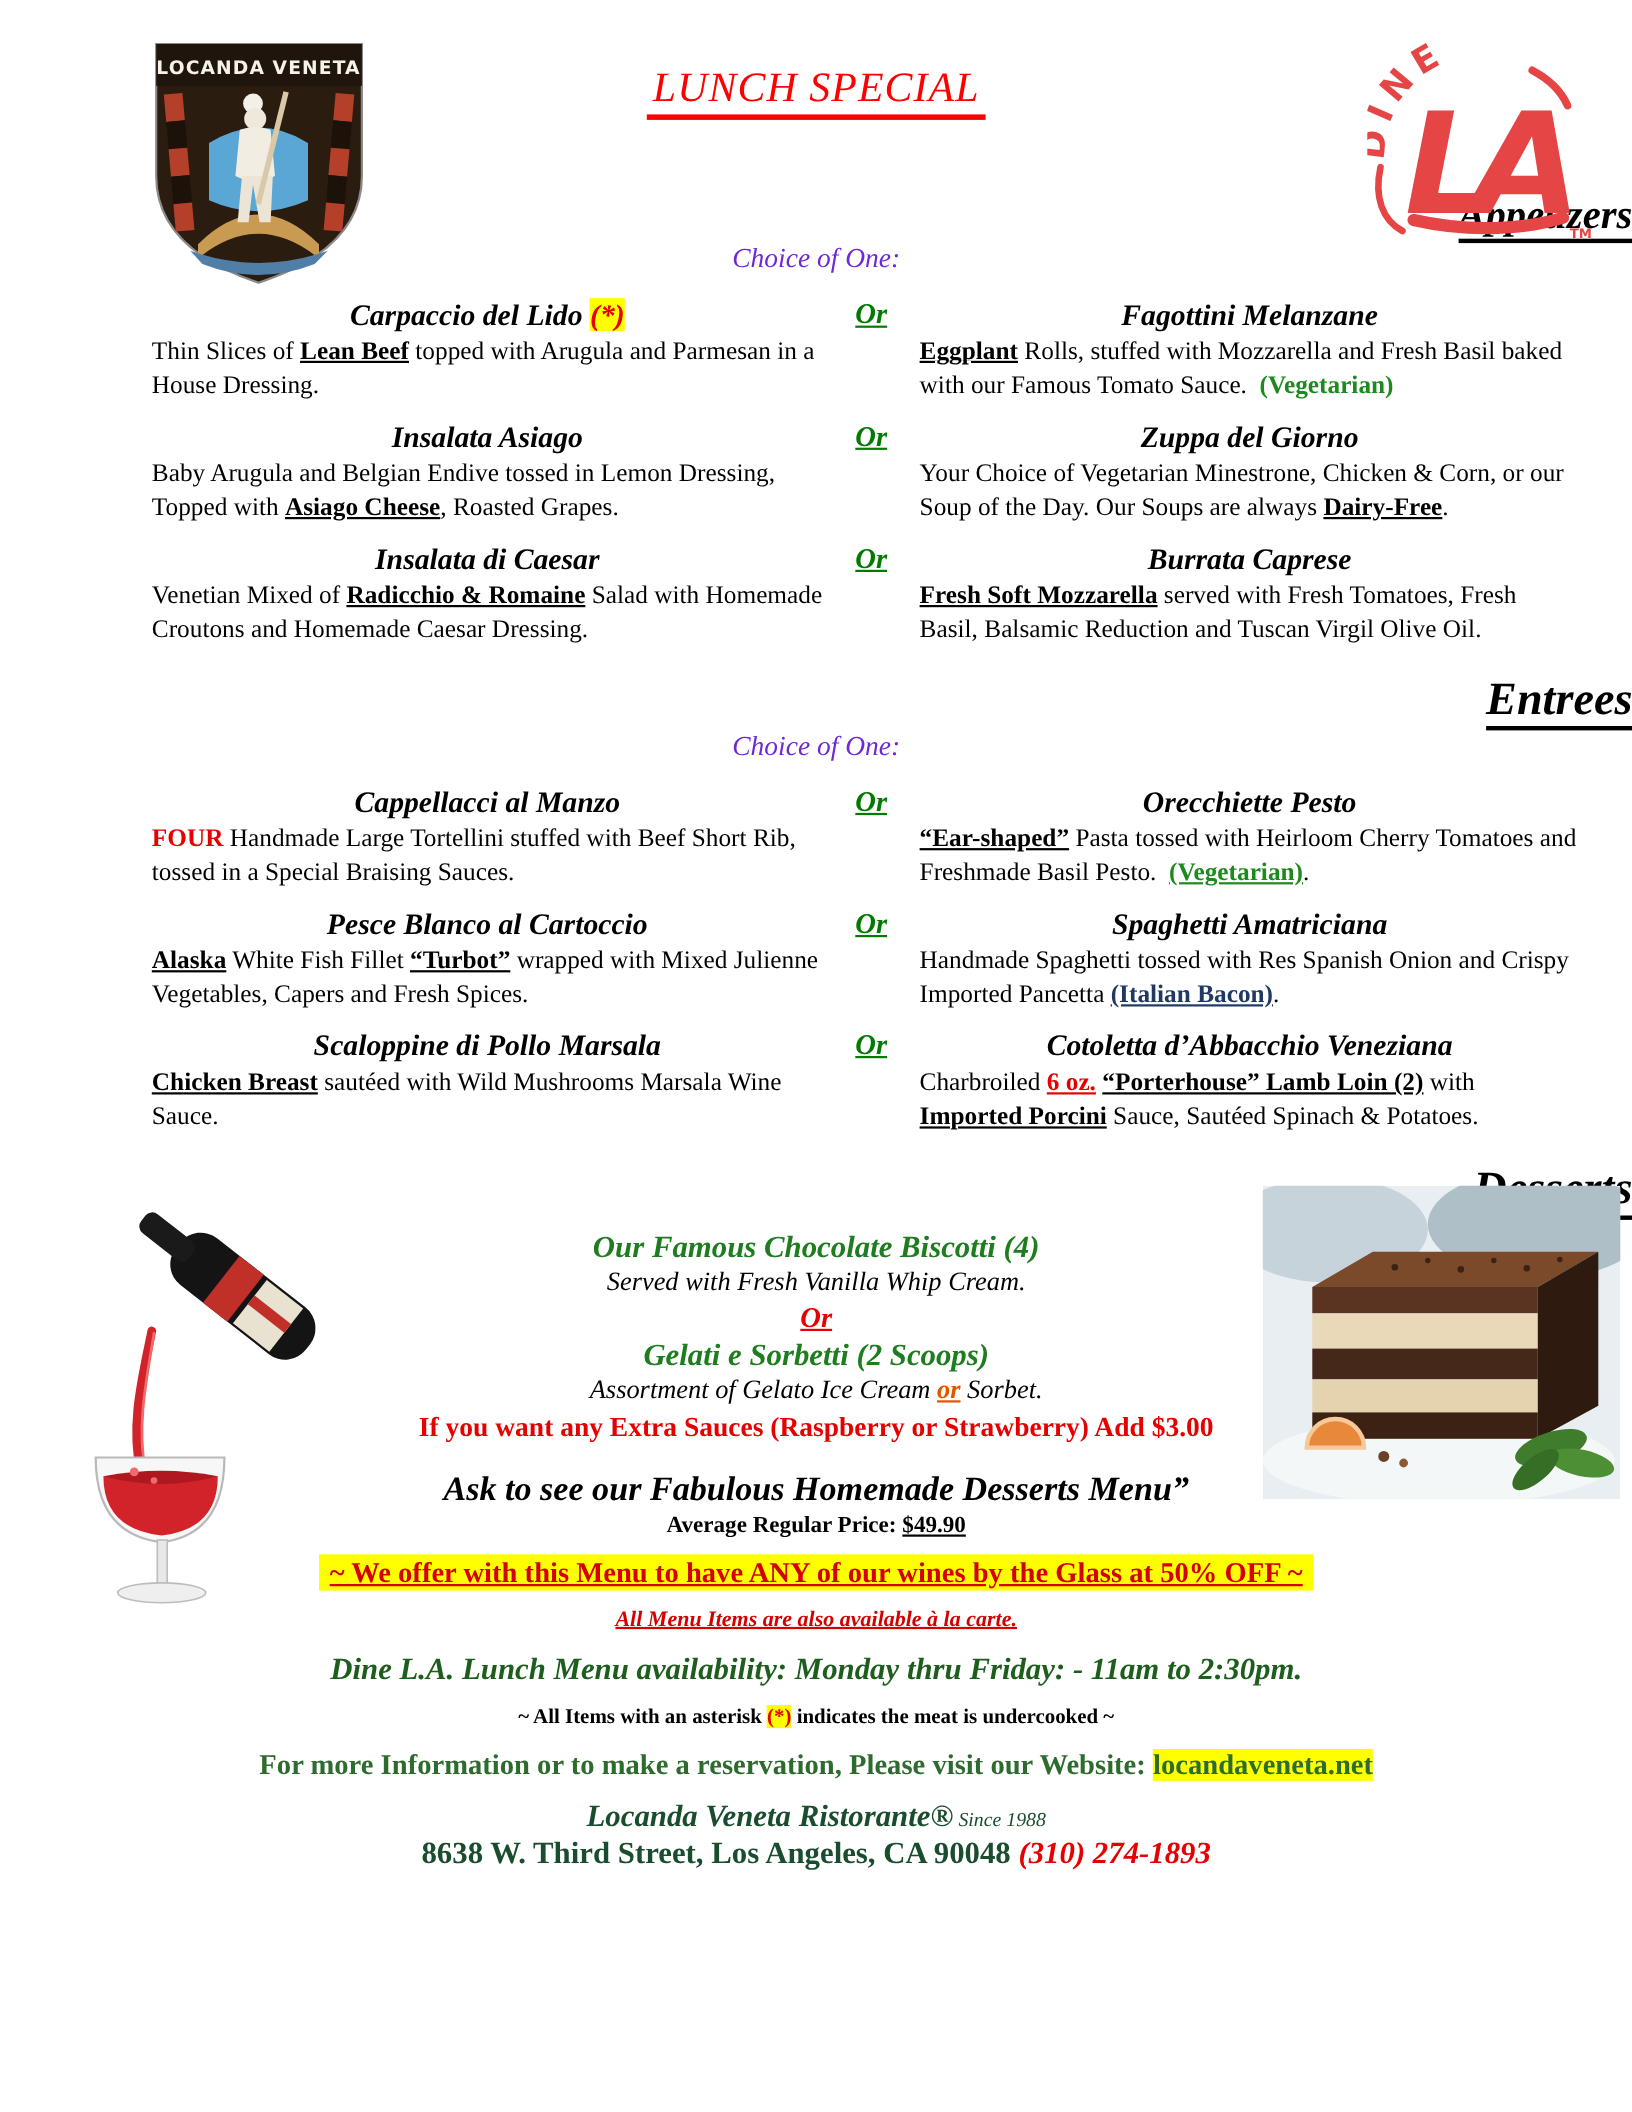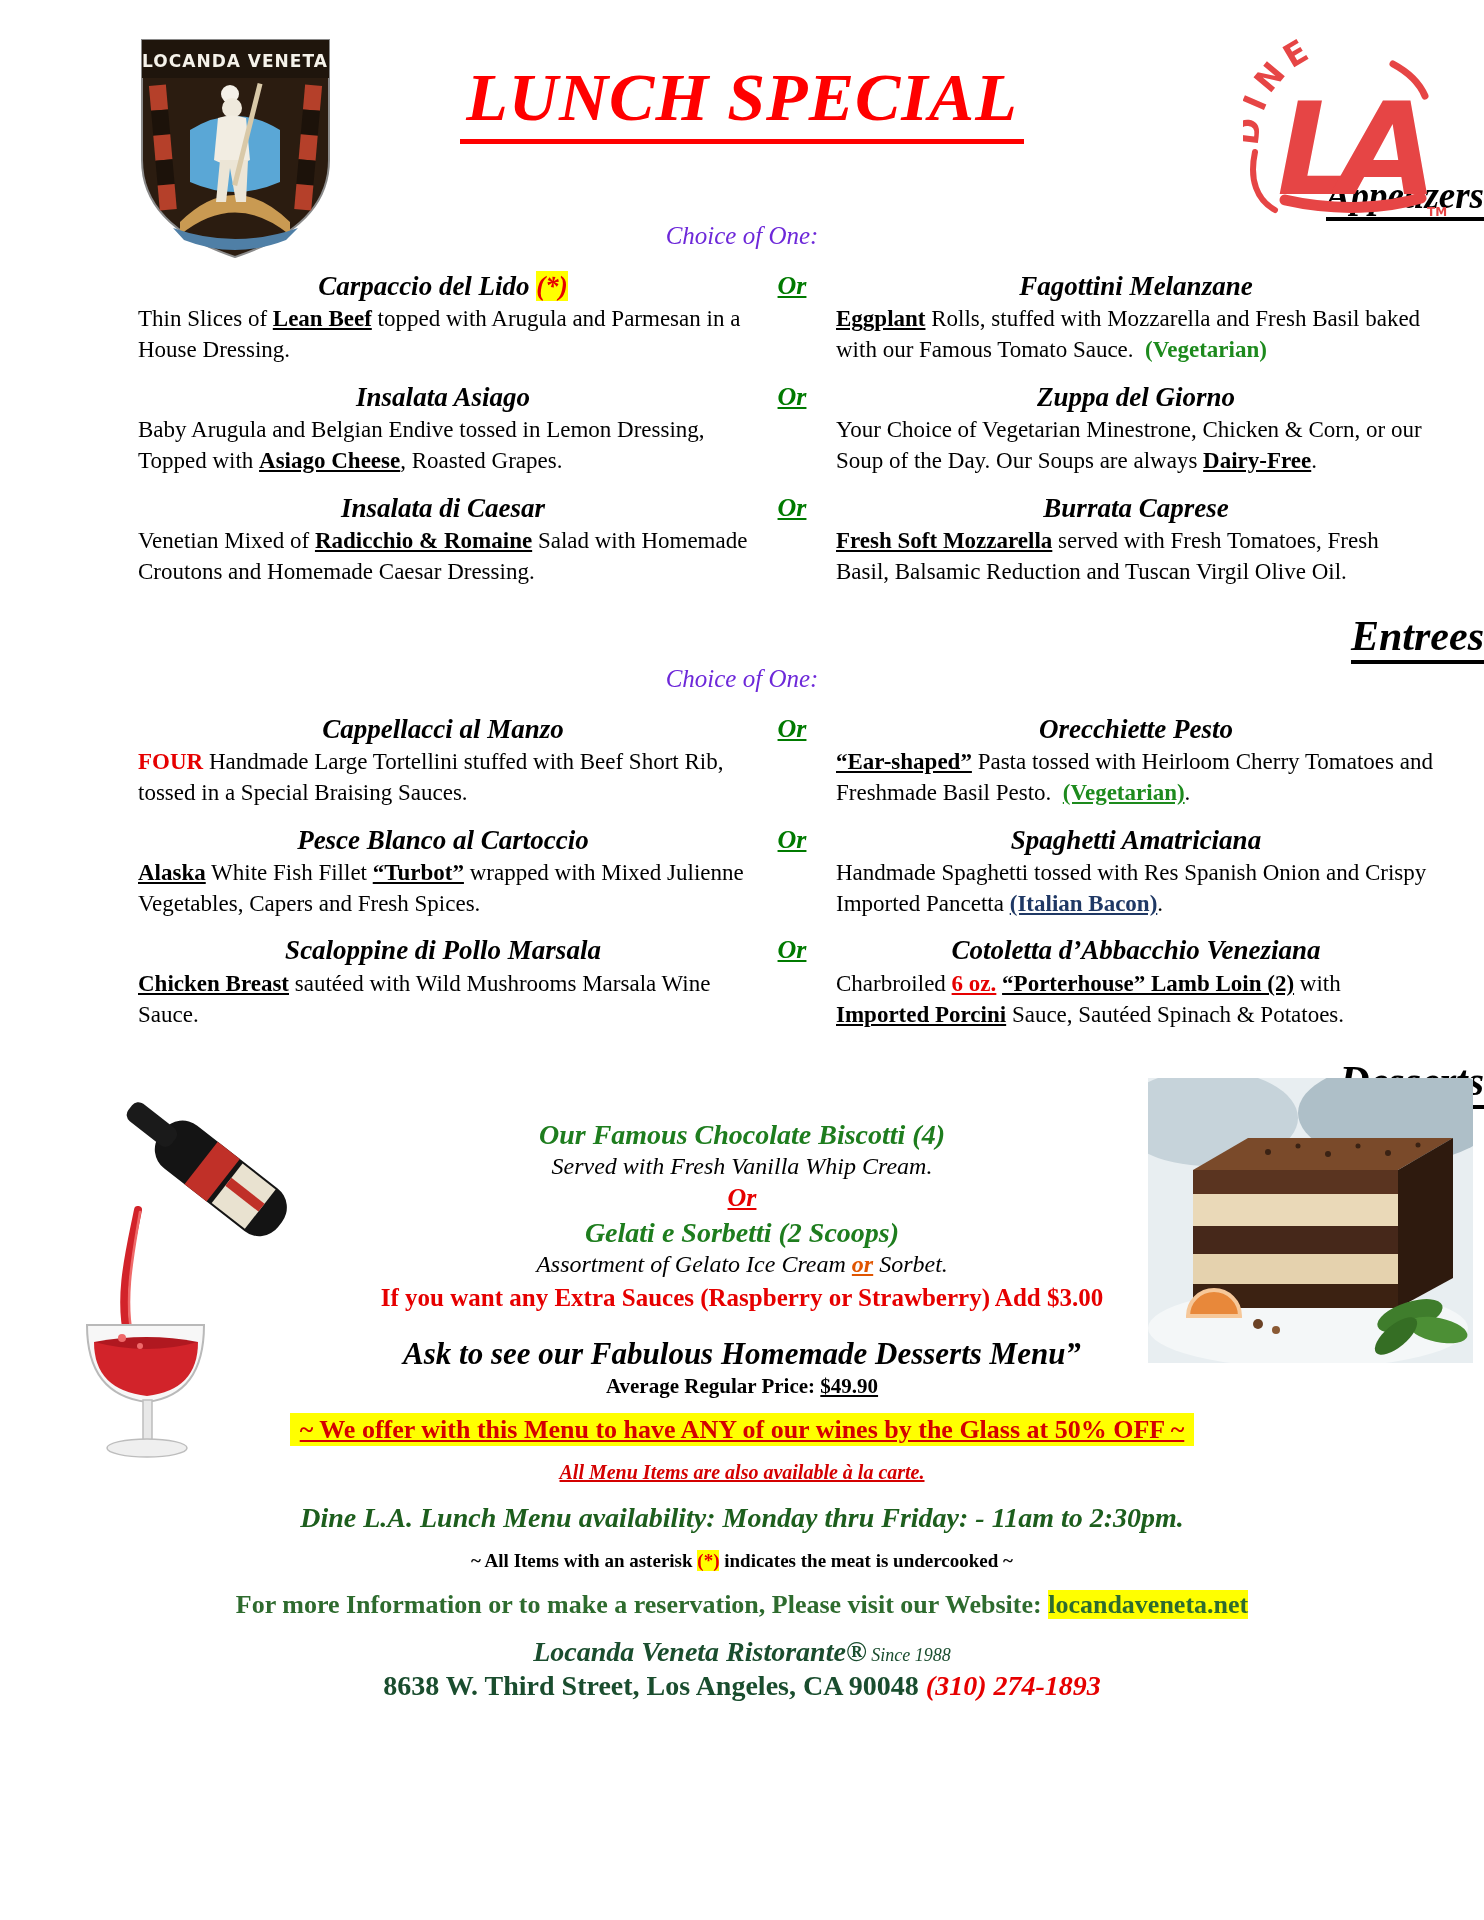--- a/index.html
+++ b/index.html
@@ -1,22 +1,22 @@
 <!DOCTYPE html>
 <html><head>
 <meta charset="utf-8">
 <style>
   html,body{margin:0;padding:0;background:#ffffff;}
   .page{position:relative;width:1484px;height:1920px;margin:0 auto;background:#fff;
         font-family:"Liberation Serif","DejaVu Serif",serif;color:#000;overflow:hidden;}
 
   
   .main-title{position:absolute;left:0;right:0;top:58px;text-align:center;}
-  .main-title span{display:inline-block;color:#ff0000;font-weight:bold;font-style:italic;
-        font-size:68px;letter-spacing:1px;border-bottom:5px solid #ff0000;padding:0 6px 2px 6px;}
+  .main-title span{display:inline-block;color:#ff0000;font-weight:normal;font-style:italic;
+        font-size:38px;letter-spacing:1px;border-bottom:5px solid #ff0000;padding:0 6px 2px 6px;}
   .logo-box{position:absolute;left:128px;top:30px;width:215px;height:235px;}
   .dinela-box{position:absolute;left:1243px;top:34px;width:210px;height:195px;}
 
   
   .section-heading{font-weight:bold;font-style:italic;text-align:right;line-height:1.1;margin-left:28px;}
   .section-heading span{border-bottom:4px solid #000;padding-bottom:1px;}
   #appetizers-heading{margin-top:176px;font-size:37px;}
   #entrees-heading{margin-top:26px;font-size:42px;}
   #desserts-heading{margin-top:28px;font-size:42px;}
   .choice{margin-top:5px;text-align:center;color:#6d28d9;font-style:italic;font-size:25px;}

